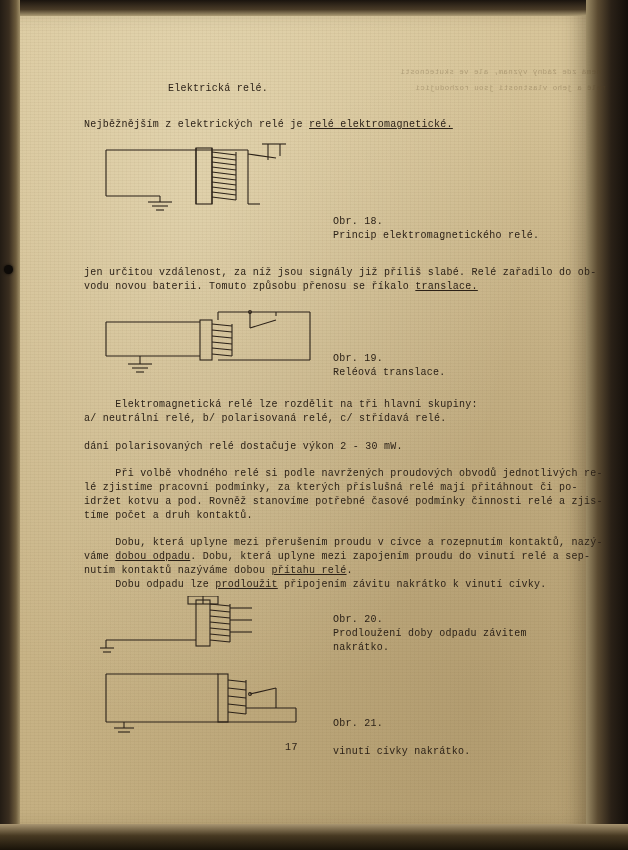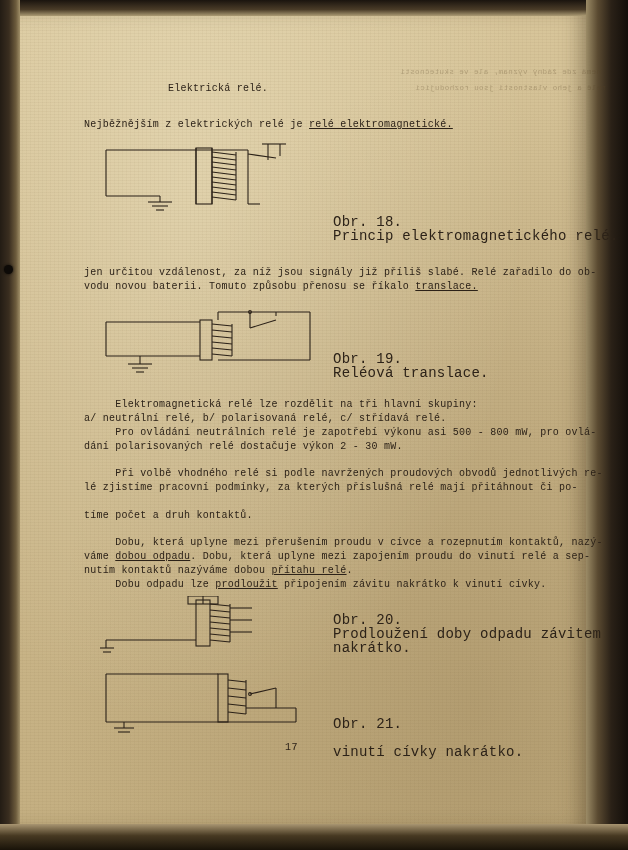--- a/index.html
+++ b/index.html
@@ -73,21 +73,21 @@
     color: #2c2218;
     font-size: 10px;
     line-height: 14.5px;
     letter-spacing: 0.25px;
     white-space: pre;
   }
   .u { text-decoration: underline; }
   .cap {
     position: absolute;
     color: #2c2218;
-    font-size: 14px;
+    font-size: 10px;
     line-height: 14.5px;
     letter-spacing: 0.25px;
     white-space: pre;
   }
   .pageno {
     position: absolute;
     color: #2c2218;
     font-size: 10px;
     letter-spacing: 0.5px;
   }
@@ -197,25 +197,25 @@
       <line x1="176" y1="10" x2="176" y2="6"></line>
       <circle cx="150" cy="6" r="1.4" fill="#2b2118"></circle>
     </g>
   </svg>
 
   <div class="cap" style="left:333px; top:352px;">Obr. 19.</div>
   <div class="cap" style="left:333px; top:366px;">Reléová translace.</div>
 
   <div class="txt" style="left:84px; top:398px;"><span>     Elektromagnetická relé lze rozdělit na tři hlavní skupiny:</span></div>
   <div class="txt" style="left:84px; top:412px;"><span>a/ neutrální relé, b/ polarisovaná relé, c/ střídavá relé.</span></div>
-  <div class="txt" style="left:84px; top:426px;"><span>     Pro ovládání neutrálních relé je zapotřebí výkonu asi 500 - 800 mW, pro ovlá-</span></div>
   <div class="txt" style="left:84px; top:440px;"><span>dání polarisovaných relé dostačuje výkon 2 - 30 mW.</span></div>
 
   <div class="txt" style="left:84px; top:467px;"><span>     Při volbě vhodného relé si podle navržených proudových obvodů jednotlivých re-</span></div>
   <div class="txt" style="left:84px; top:481px;"><span>lé zjistíme pracovní podmínky, za kterých příslušná relé mají přitáhnout či po-</span></div>
+  <div class="txt" style="left:84px; top:495px;"><span>idržet kotvu a pod. Rovněž stanovíme potřebné časové podmínky činnosti relé a zjis-</span></div>
   <div class="txt" style="left:84px; top:509px;"><span>tíme počet a druh kontaktů.</span></div>
 
   <div class="txt" style="left:84px; top:536px;"><span>     Dobu, která uplyne mezi přerušením proudu v cívce a rozepnutím kontaktů, nazý-</span></div>
   <div class="txt" style="left:84px; top:550px;"><span>váme </span><span class="u">dobou odpadu</span><span>. Dobu, která uplyne mezi zapojením proudu do vinutí relé a sep-</span></div>
   <div class="txt" style="left:84px; top:564px;"><span>nutím kontaktů nazýváme dobou </span><span class="u">přítahu relé</span><span>.</span></div>
   <div class="txt" style="left:84px; top:578px;"><span>     Dobu odpadu lze </span><span class="u">prodloužit</span><span> připojením závitu nakrátko k vinutí cívky.</span></div>
 
   <svg class="fig" style="left:100px; top:596px;" width="230" height="62" viewBox="0 0 230 62">
     <g stroke-width="1.1">
       <line x1="6" y1="44" x2="96" y2="44"></line>

